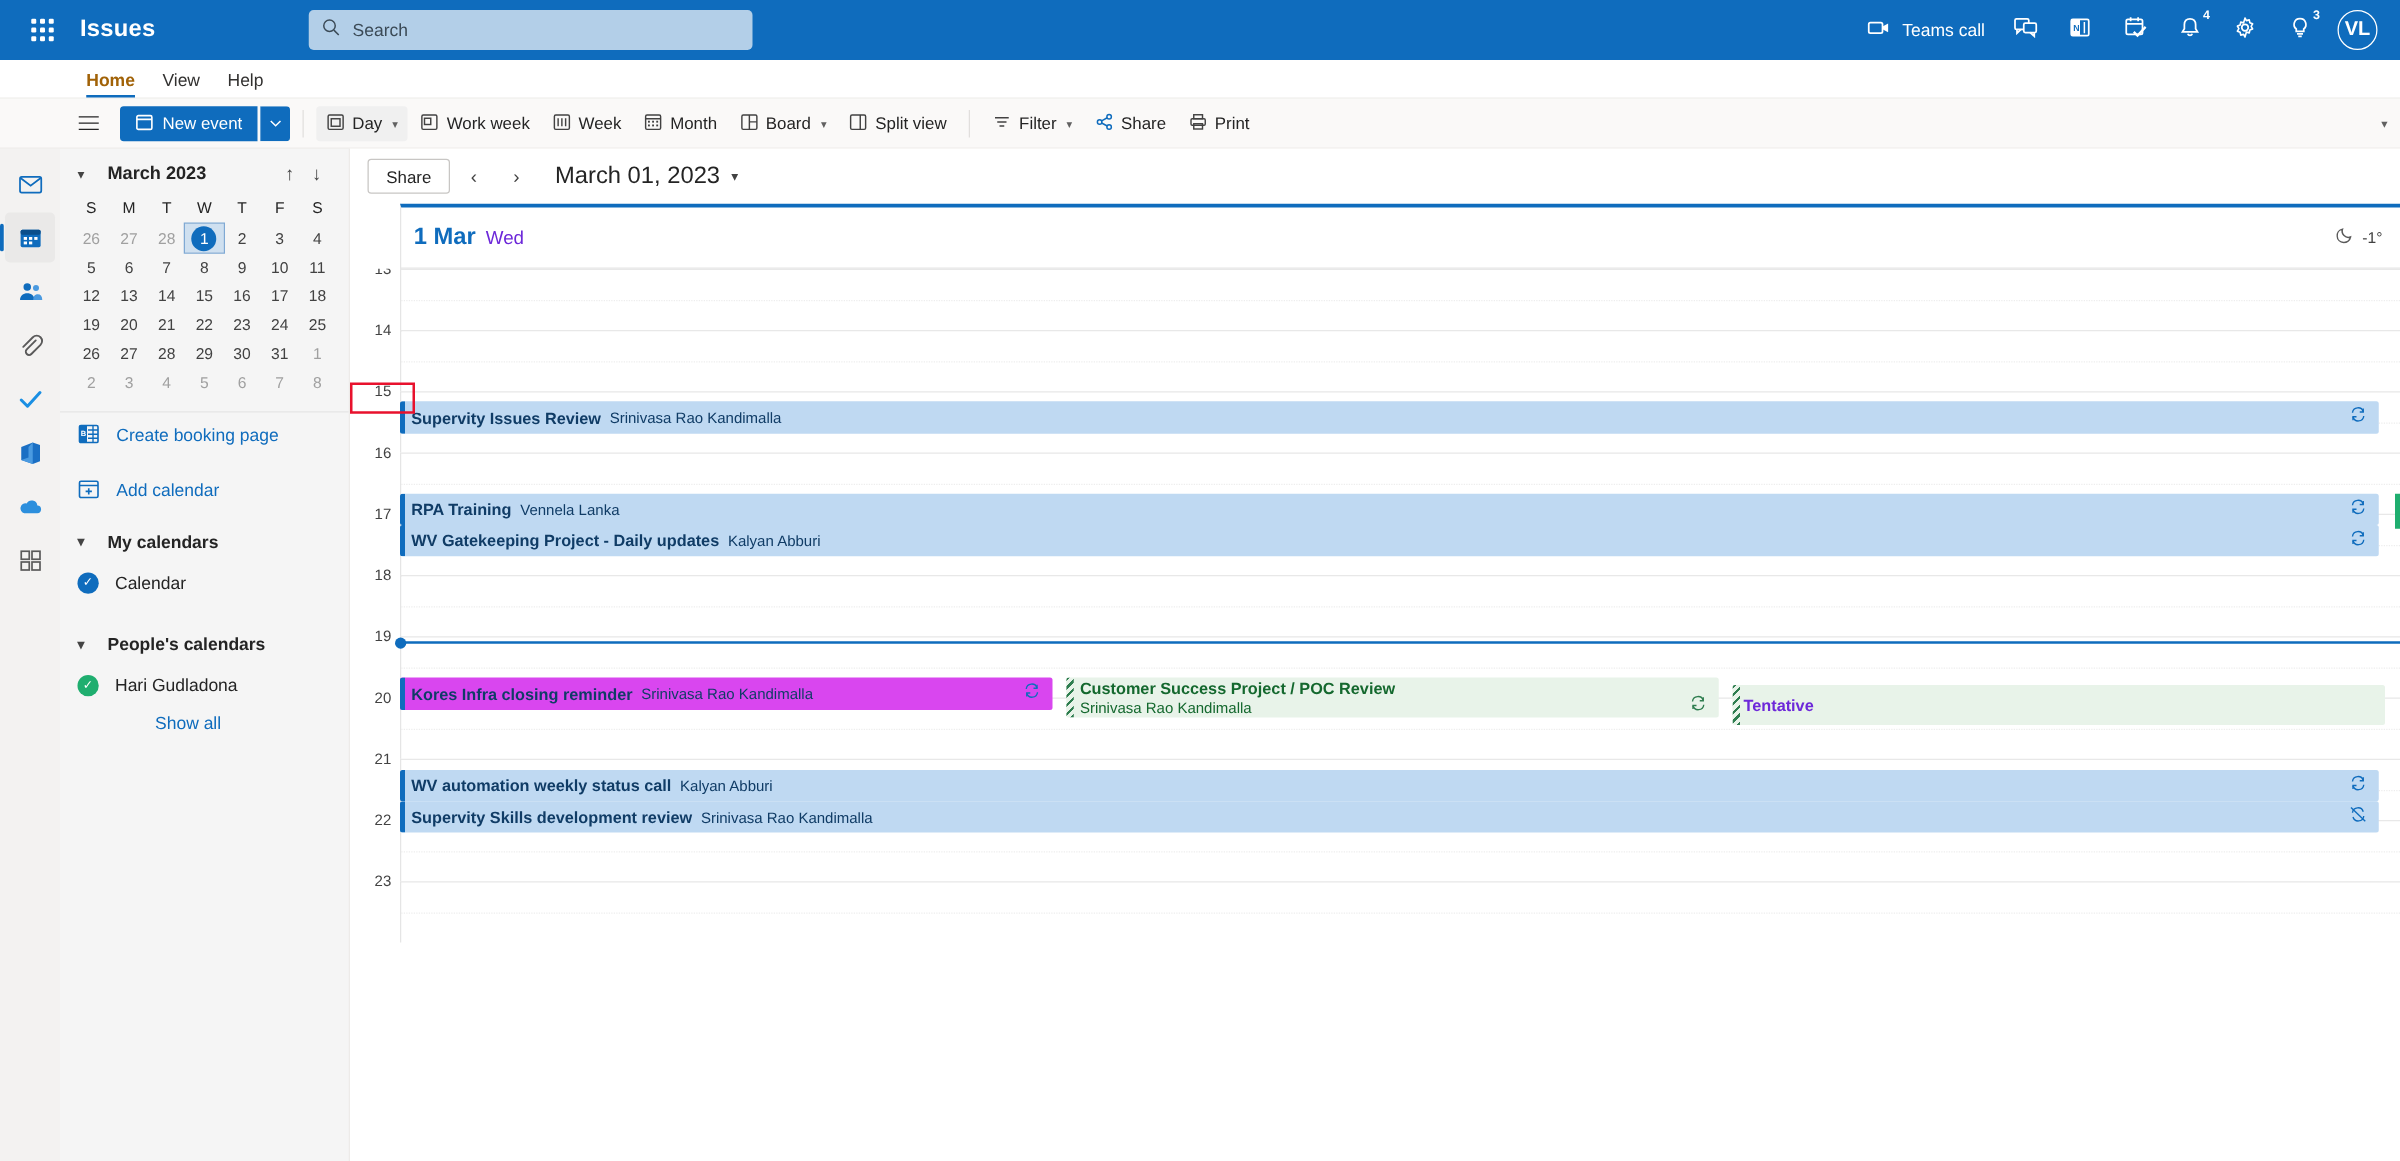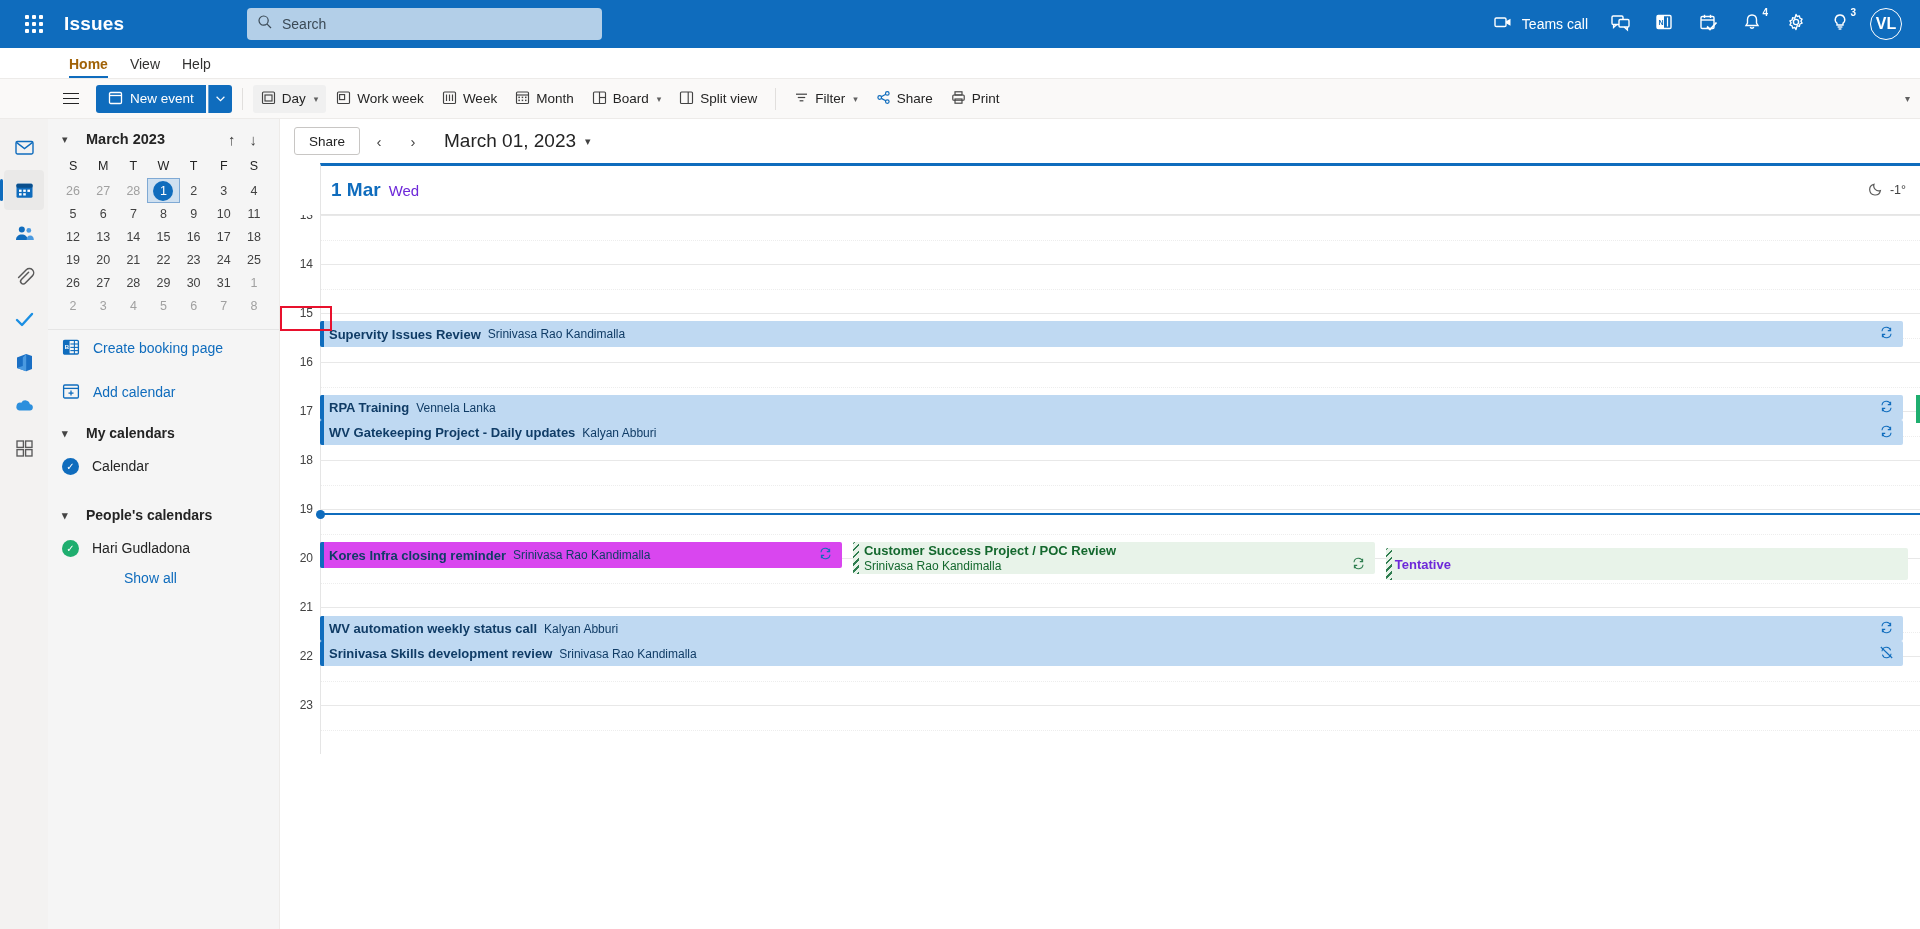--- a/index.html
+++ b/index.html
@@ -767,21 +767,21 @@
               <span class="who">Kalyan Abburi</span>
               <span class="recur"><svg width="13" height="13" viewBox="0 0 13 13">
                   <path d="M2 5.2 A4.4 4.4 0 0 1 10.6 4.4" fill="none" stroke="#0F6CBD" stroke-width="1.1"></path>
                   <path d="M10.6 1.8 v2.8 h-2.8" fill="none" stroke="#0F6CBD" stroke-width="1.1"></path>
                   <path d="M11 7.8 A4.4 4.4 0 0 1 2.4 8.6" fill="none" stroke="#0F6CBD" stroke-width="1.1"></path>
                   <path d="M2.4 11.2 V8.4 h2.8" fill="none" stroke="#0F6CBD" stroke-width="1.1"></path>
                 </svg></span>
             </div>
             <div class="ev" style="background: rgb(191, 217, 242); color: rgb(16, 60, 102); top: 426px; height: 25px; left: calc(0% + 40px); width: calc(96.5%);">
               <div class="bar" style="background: rgb(15, 108, 189);"></div>
-              <span class="title">Srinivasa Skills development review</span>
+              <span class="title">Supervity Skills development review</span>
               <span class="who">Srinivasa Rao Kandimalla</span>
               <span class="recur"><svg width="13" height="13" viewBox="0 0 13 13">
                   <path d="M2 5.2 A4.4 4.4 0 0 1 10.6 4.4" fill="none" stroke="#0F6CBD" stroke-width="1.1"></path>
                   <path d="M11 7.8 A4.4 4.4 0 0 1 2.4 8.6" fill="none" stroke="#0F6CBD" stroke-width="1.1"></path>
                   <path d="M0.8 1 L12.2 12" stroke="#0F6CBD" stroke-width="1.1"></path>
                 </svg></span>
             </div>
             <div class="nowline" style="top: 298px;"></div>
             <div class="nowdot" style="top: 294.5px;"></div>
             <div class="rightedge" style="top: 180px; height: 28px; background: rgb(31, 174, 111);"></div>

